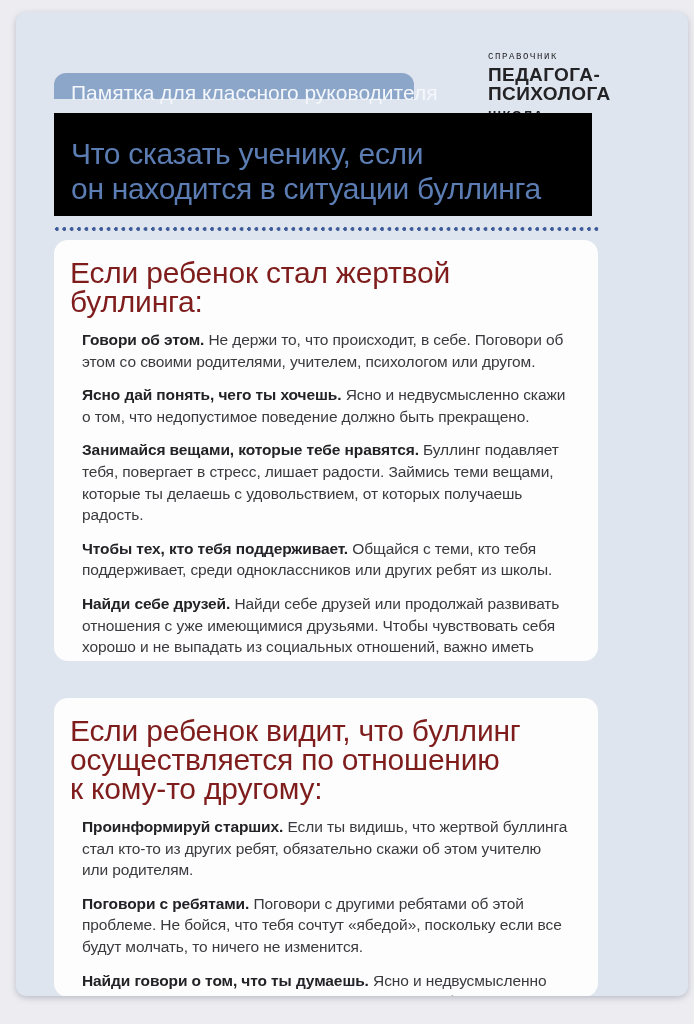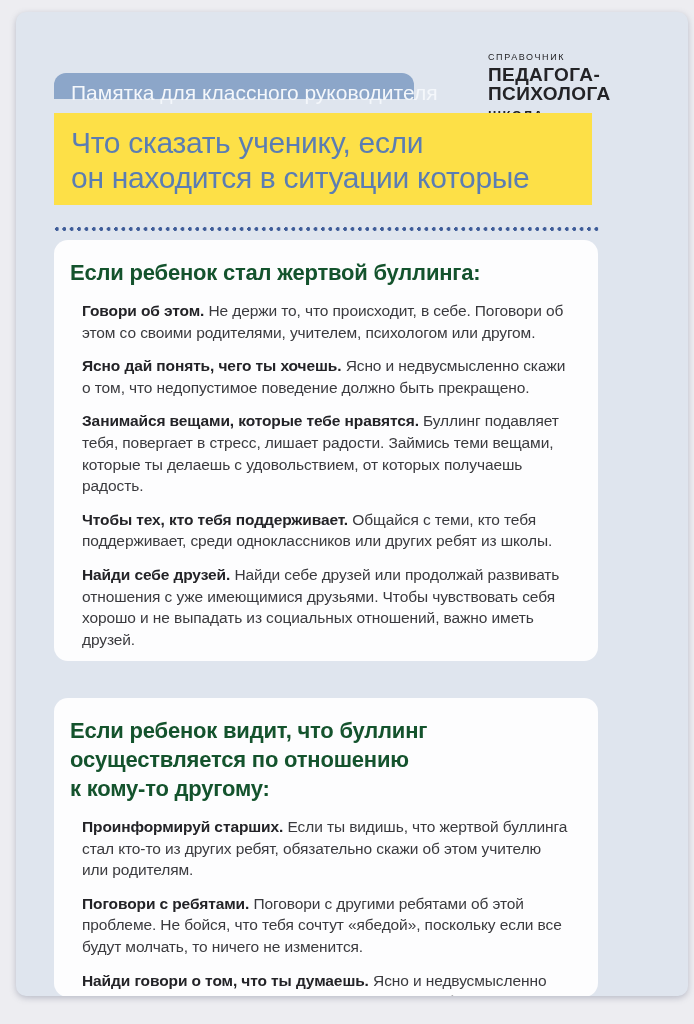--- a/index.html
+++ b/index.html
@@ -43,41 +43,42 @@
     position: absolute;
     left: 472px;
     top: 40px;
     color: #232326;
   }
   .logo-kicker {
     font-size: 9px;
     letter-spacing: 1.6px;
     font-weight: 400;
     margin-bottom: 3px;
+    font-family: Liberation Mono, monospace;
   }
   .logo-name {
     font-size: 19px;
     font-weight: 700;
     line-height: 19px;
     letter-spacing: 0.4px;
   }
   .logo-edition {
     font-size: 13px;
     font-weight: 700;
     letter-spacing: 1.4px;
     margin-top: 5px;
   }
   
   .title-card {
     position: absolute;
     left: 38px;
     top: 101px;
     width: 538px;
-    background: #fde047;
-    padding: 12px 14px 10px 17px;
+    background: #000000;
+    padding: 23px 14px 10px 17px;
     box-sizing: border-box;
   }
   .title-line {
     font-size: 30px;
     line-height: 35px;
     color: #5b7db3;
     letter-spacing: -0.3px;
     white-space: nowrap;
   }
   
@@ -99,24 +100,24 @@
     background: #fdfdfe;
     border-radius: 14px;
     padding: 18px 15px 20px 16px;
     box-sizing: border-box;
     overflow: hidden;
   }
   .card-victim { top: 228px; height: 421px; }
   .card-witness { top: 686px; height: 299px; }
   .card h2 {
     margin: 0 0 13px 0;
-    font-size: 22px;
+    font-size: 30px;
     line-height: 29px;
-    color: #14532d;
-    font-weight: 700;
+    color: #7f1d1d;
+    font-weight: 400;
     letter-spacing: -0.2px;
   }
   .card h2 .h-line { display: block; }
   .card p {
     margin: 12px;
     font-size: 15.5px;
     line-height: 21.6px;
     color: #3a3a3e;
     letter-spacing: -0.1px;
     text-align: left;
@@ -135,21 +136,21 @@
 
   <div class="logo">
     <div class="logo-kicker">СПРАВОЧНИК</div>
     <div class="logo-name">ПЕДАГОГА-</div>
     <div class="logo-name">ПСИХОЛОГА</div>
     <div class="logo-edition">ШКОЛА</div>
   </div>
 
   <div class="title-card">
     <div class="title-line">Что сказать ученику, если</div>
-    <div class="title-line">он находится в ситуации которые</div>
+    <div class="title-line">он находится в ситуации буллинга</div>
   </div>
 
   <div class="dotted"></div>
 
   <section class="card card-victim">
     <h2>
       <span class="h-line">Если ребенок стал жертвой буллинга:</span>
     </h2>
     <p>
       <strong>Говори об этом.</strong>

